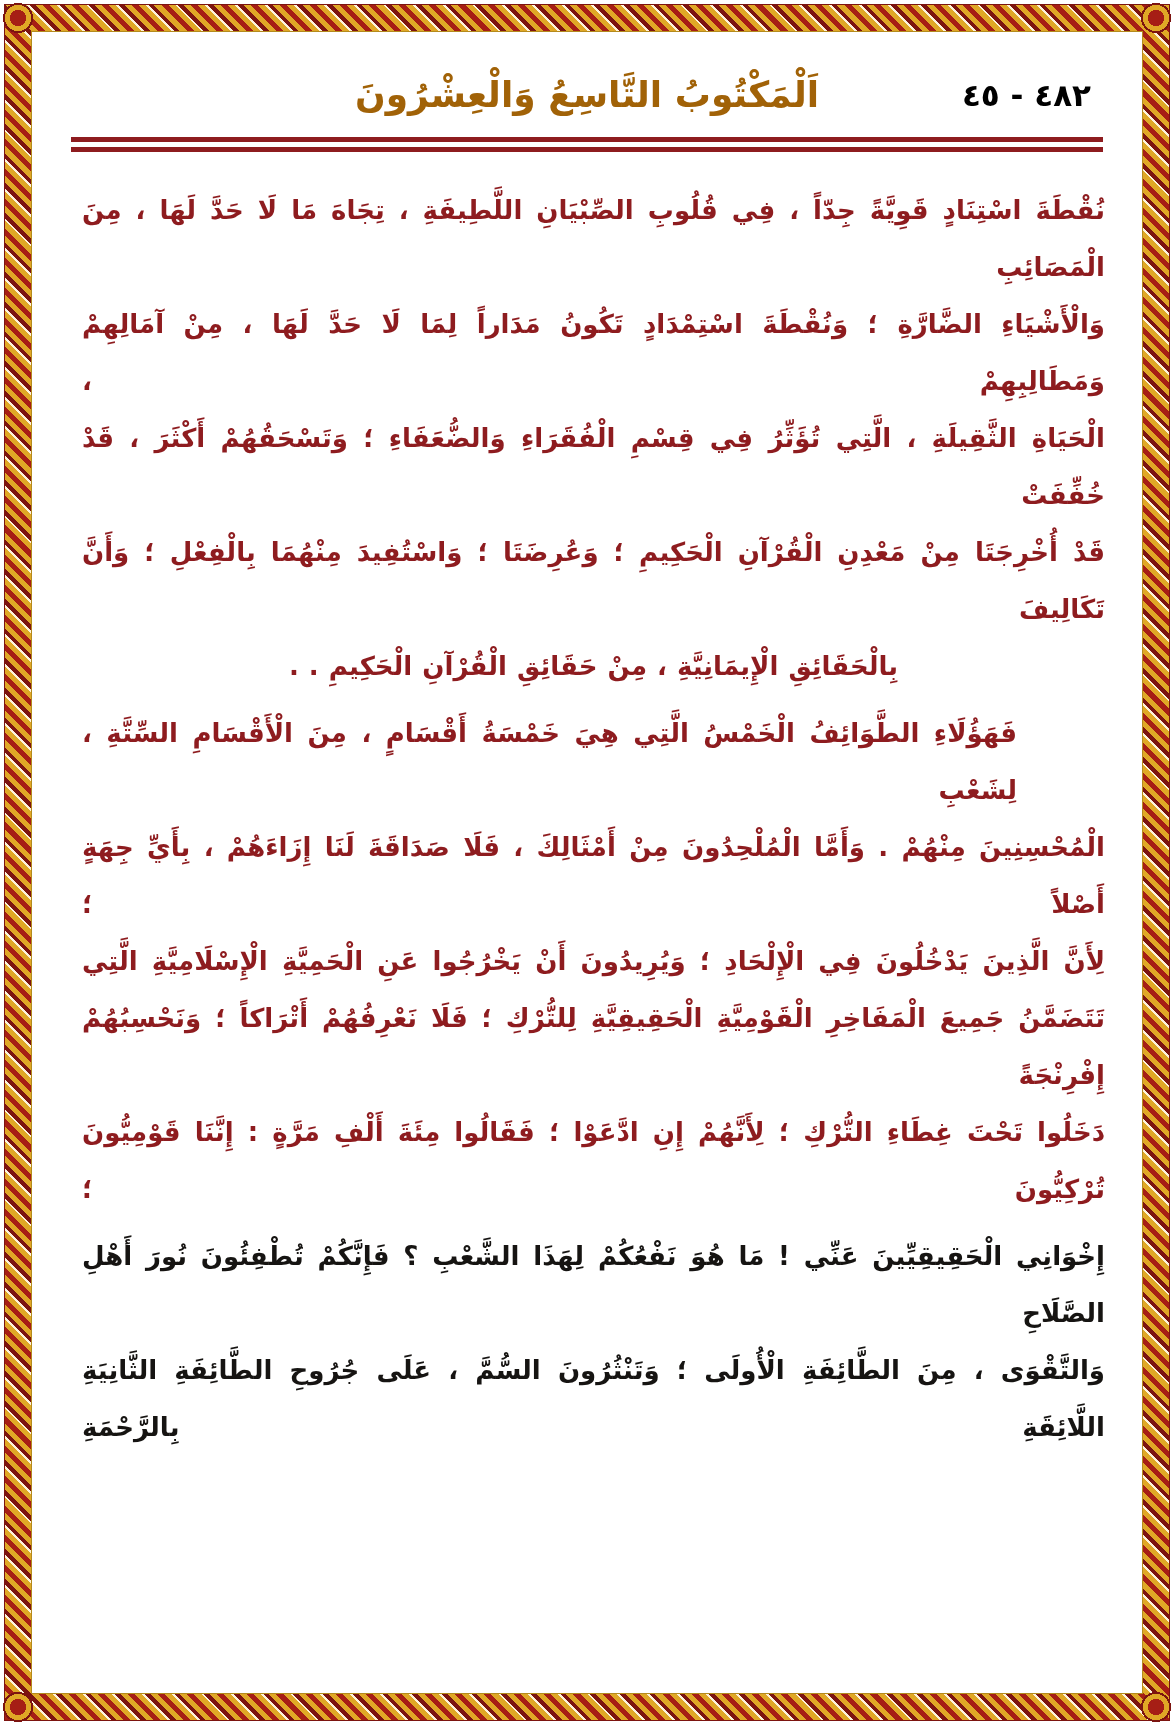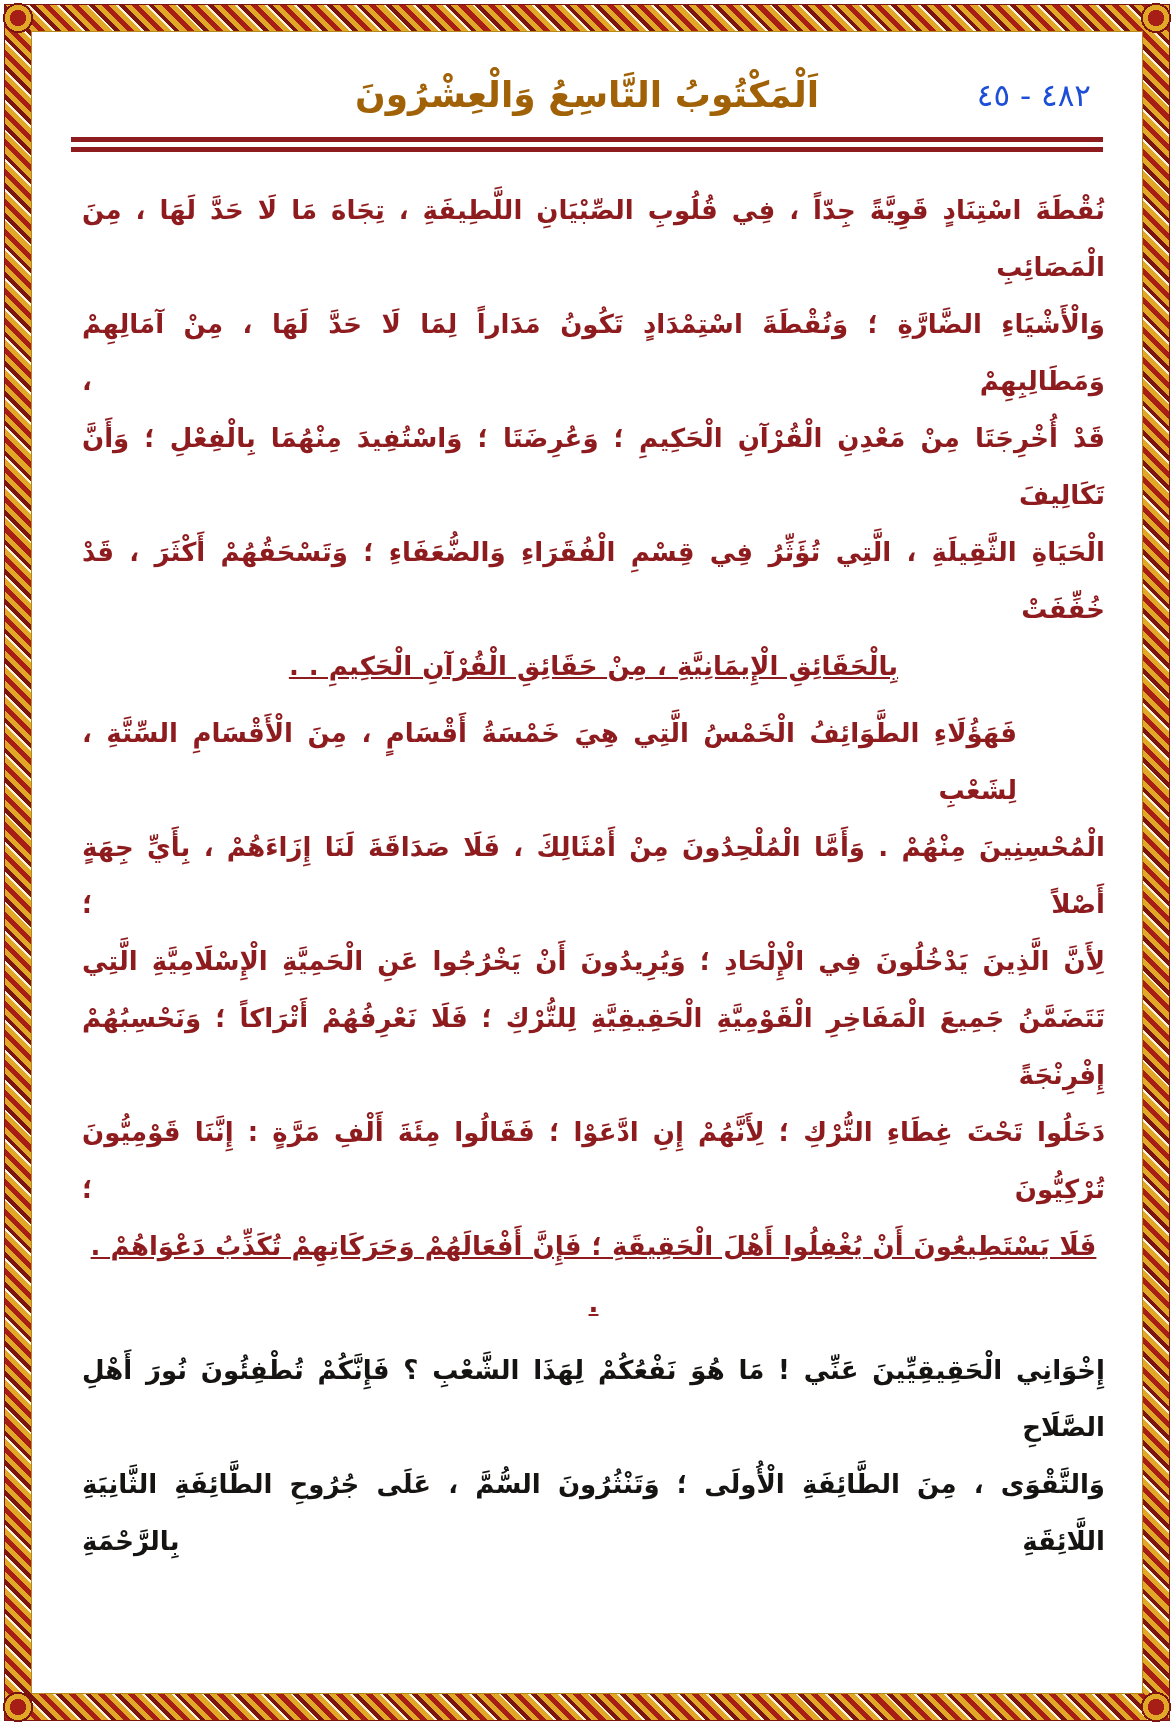--- a/index.html
+++ b/index.html
@@ -49,41 +49,41 @@
   }
   .header{position:relative;height:72px;margin-bottom:6px;}
   .title{
     text-align:center;
     font-size:36px;font-weight:bold;
     color:#a16207;
     line-height:72px;
   }
   .page-num{
     position:absolute;left:auto;right:14px;top:0;
-    font-size:31px;font-weight:normal;color:#1d4ed8;
+    font-size:31px;font-weight:bold;color:#000000;
     line-height:72px;
   }
   .double-rule{
     height:5px;
     border-top:5px solid #8e1c1f;
     border-bottom:5px solid #8e1c1f;
     margin:0 2px 0 2px;
   }
   .body-text{margin-top:30px;}
   .para{margin:0 0 10px 13px;}
   .line{
     font-size:26px;
     font-weight:bold;
     line-height:57px;
     text-align:justify;
     text-align-last:justify;
     word-spacing:1px;
   }
   .line.indent{padding-right:88px;}
-  .line.center{text-align:center;text-align-last:center;text-decoration:underline;}
+  .line.center{text-align:center;text-align-last:center;}
   .c-red{color:#8e1c1f;}
   .c-black{color:#161412;}
   .emph{font-weight:bold;}
 </style>
 </head>
 <body>
 
 <div class="page">
   <div class="corner tl"></div>
   <div class="corner tr"></div>
@@ -97,31 +97,30 @@
         <div class="page-num">٤٨٢ - ٤٥</div>
         <div class="title">اَلْمَكْتُوبُ التَّاسِعُ وَالْعِشْرُونَ</div>
       </div>
 
       <div class="double-rule"></div>
 
       <div class="body-text">
           <div class="para c-red">
             <div class="line">نُقْطَةَ اسْتِنَادٍ قَوِيَّةً جِدّاً ، فِي قُلُوبِ الصِّبْيَانِ اللَّطِيفَةِ ، تِجَاهَ مَا لَا حَدَّ لَهَا ، مِنَ الْمَصَائِبِ</div>
             <div class="line">وَالْأَشْيَاءِ الضَّارَّةِ ؛ وَنُقْطَةَ اسْتِمْدَادٍ تَكُونُ مَدَاراً لِمَا لَا حَدَّ لَهَا ، مِنْ آمَالِهِمْ وَمَطَالِبِهِمْ ،</div>
+            <div class="line">الْحَيَاةِ الثَّقِيلَةِ ، الَّتِي تُؤَثِّرُ فِي قِسْمِ الْفُقَرَاءِ وَالضُّعَفَاءِ ؛ وَتَسْحَقُهُمْ أَكْثَرَ ، قَدْ خُفِّفَتْ</div>
             <div class="line">قَدْ أُخْرِجَتَا مِنْ مَعْدِنِ الْقُرْآنِ الْحَكِيمِ ؛ وَعُرِضَتَا ؛ وَاسْتُفِيدَ مِنْهُمَا بِالْفِعْلِ ؛ وَأَنَّ تَكَالِيفَ</div>
-            <div class="line">الْحَيَاةِ الثَّقِيلَةِ ، الَّتِي تُؤَثِّرُ فِي قِسْمِ الْفُقَرَاءِ وَالضُّعَفَاءِ ؛ وَتَسْحَقُهُمْ أَكْثَرَ ، قَدْ خُفِّفَتْ</div>
             <div class="line center">بِالْحَقَائِقِ الْإِيمَانِيَّةِ ، مِنْ حَقَائِقِ الْقُرْآنِ الْحَكِيمِ . .</div>
           </div>
           <div class="para c-red">
             <div class="line indent">فَهَؤُلَاءِ الطَّوَائِفُ الْخَمْسُ الَّتِي هِيَ خَمْسَةُ أَقْسَامٍ ، مِنَ الْأَقْسَامِ السِّتَّةِ ، لِشَعْبِ</div>
             <div class="line">الْمُحْسِنِينَ مِنْهُمْ . وَأَمَّا الْمُلْحِدُونَ مِنْ أَمْثَالِكَ ، فَلَا صَدَاقَةَ لَنَا إِزَاءَهُمْ ، بِأَيِّ جِهَةٍ أَصْلاً ؛</div>
             <div class="line">لِأَنَّ الَّذِينَ يَدْخُلُونَ فِي الْإِلْحَادِ ؛ وَيُرِيدُونَ أَنْ يَخْرُجُوا عَنِ الْحَمِيَّةِ الْإِسْلَامِيَّةِ الَّتِي</div>
             <div class="line">تَتَضَمَّنُ جَمِيعَ الْمَفَاخِرِ الْقَوْمِيَّةِ الْحَقِيقِيَّةِ لِلتُّرْكِ ؛ فَلَا نَعْرِفُهُمْ أَتْرَاكاً ؛ وَنَحْسِبُهُمْ إِفْرِنْجَةً</div>
             <div class="line">دَخَلُوا تَحْتَ غِطَاءِ التُّرْكِ ؛ لِأَنَّهُمْ إِنِ ادَّعَوْا ؛ فَقَالُوا مِئَةَ أَلْفِ مَرَّةٍ : إِنَّنَا قَوْمِيُّونَ تُرْكِيُّونَ ؛</div>
-            <div class="line center">فَلَا يَسْتَطِيعُونَ أَنْ يُغْفِلُوا أَهْلَ الْحَقِيقَةِ ؛ فَإِنَّ أَفْعَالَهُمْ وَحَرَكَاتِهِمْ تُكَذِّبُ دَعْوَاهُمْ . .</div>
           </div>
           <div class="para c-black">
             <div class="line">إِخْوَانِي الْحَقِيقِيِّينَ عَنِّي ! مَا هُوَ نَفْعُكُمْ لِهَذَا الشَّعْبِ ؟ فَإِنَّكُمْ تُطْفِئُونَ نُورَ أَهْلِ الصَّلَاحِ</div>
             <div class="line">وَالتَّقْوَى ، مِنَ الطَّائِفَةِ الْأُولَى ؛ وَتَنْثُرُونَ السُّمَّ ، عَلَى جُرُوحِ الطَّائِفَةِ الثَّانِيَةِ اللَّائِقَةِ بِالرَّحْمَةِ</div>
           </div>
         </div>
 
     </div>
   </div>
 </div>

